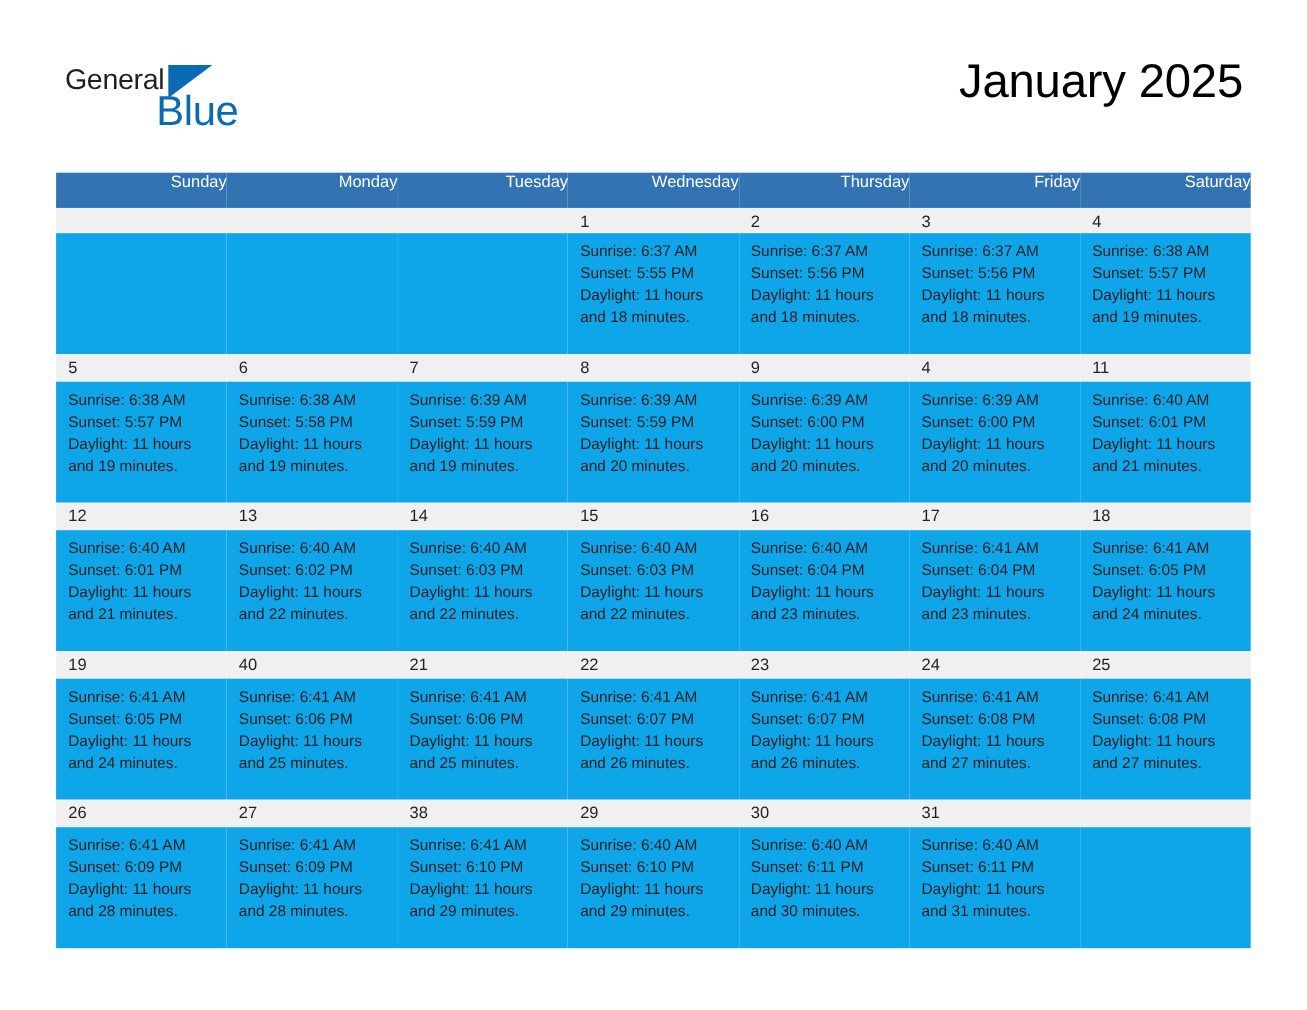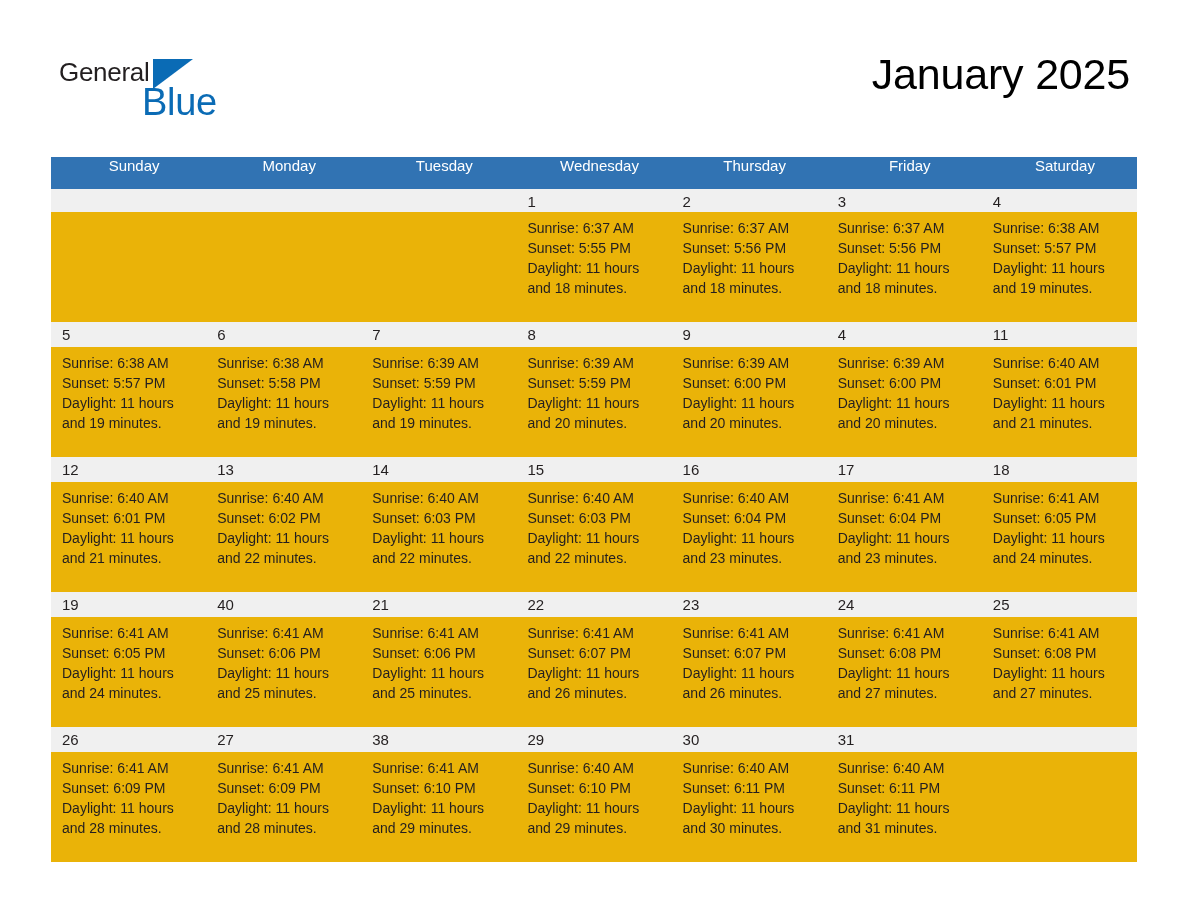--- a/index.html
+++ b/index.html
@@ -101,42 +101,42 @@
     padding: 0;
     margin: 0;
     vertical-align: top;
   }
 
   .dow-row th {
     background: #3173b3;
     color: #ffffff;
     font-size: 15px;
     font-weight: normal;
-    text-align: center;
+    text-align: right;
     height: 30px;
     padding: 0 0 0 11px;
     box-sizing: border-box;
   }
   .daynum-row td {
     border-top: none;
     height: 25px;
     background: #f0f0f0;
     font-size: 15px;
     color: #231f20;
     padding: 4px 0 0 11px;
     box-sizing: border-box;
     vertical-align: top;
   }
   .daynum-row.first td {
     border-top: 3px solid #3173b3;
   }
   .info-row td {
     border-top: none;
     height: 110px;
-    background: #eab308;
+    background: #0ea5e9;
     padding: 6px 8px 0 11px;
     box-sizing: border-box;
     font-size: 14px;
     line-height: 20px;
     color: #231f20;
     vertical-align: top;
   }
   .info-line {
     white-space: normal;
   }

